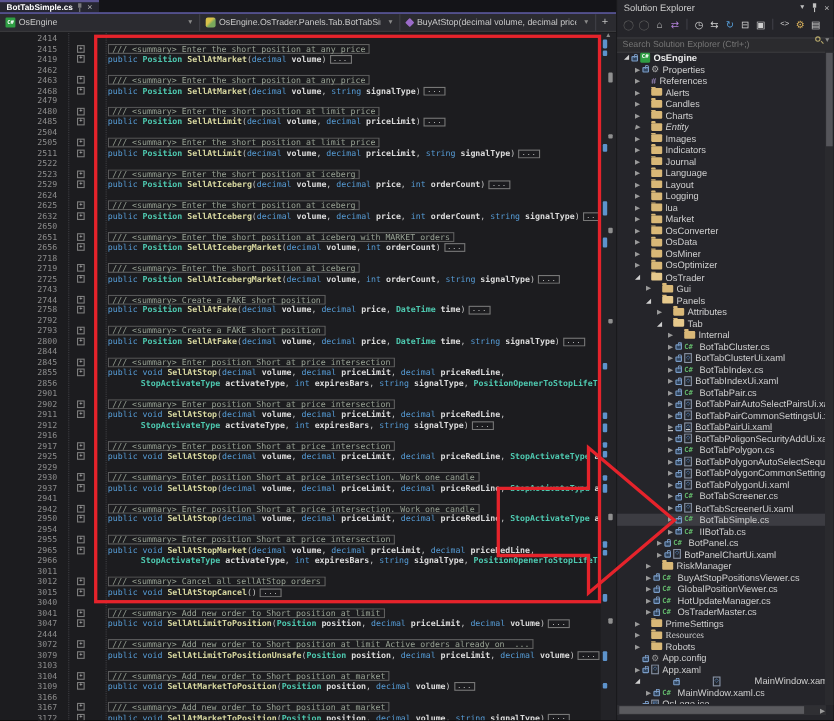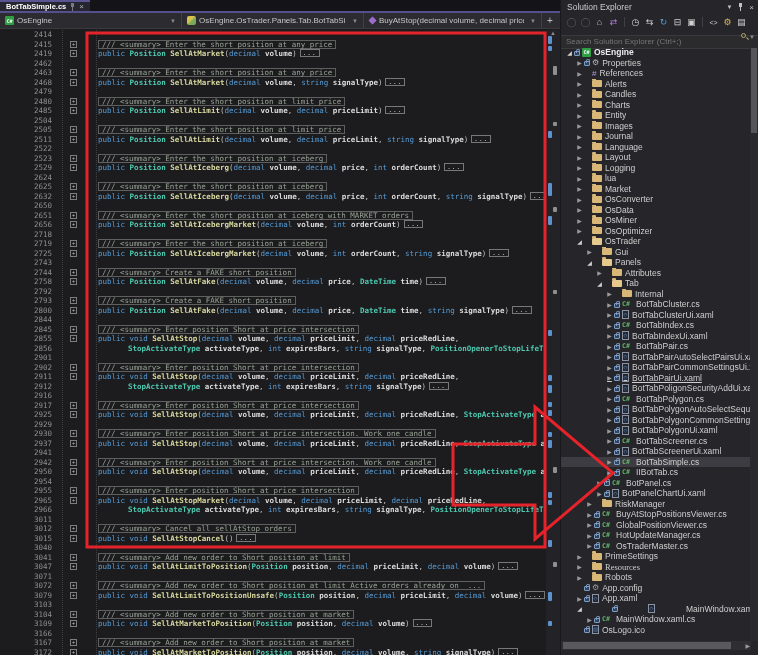--- a/index.html
+++ b/index.html
@@ -182,21 +182,21 @@
         <div class="crow"><span class="ln">2954</span><span class="mgn"></span><span class="ctxt"></span></div>
         <div class="crow"><span class="ln">2955</span><span class="mgn"><span class="fold">+</span></span><span class="ctxt"><span class="docbox">/// &lt;summary&gt; Enter position Short at price intersection</span></span></div>
         <div class="crow"><span class="ln">2965</span><span class="mgn"><span class="fold">+</span></span><span class="ctxt"><span class="tok-k">public</span><span class="tok-o"> </span><span class="tok-k">void</span><span class="tok-o"> </span><span class="tok-m">SellAtStopMarket</span><span class="tok-o">(</span><span class="tok-k">decimal</span><span class="tok-o"> </span><span class="tok-p">volume</span><span class="tok-o">, </span><span class="tok-k">decimal</span><span class="tok-o"> </span><span class="tok-p">priceLimit</span><span class="tok-o">, </span><span class="tok-k">decimal</span><span class="tok-o"> </span><span class="tok-p">priceRedLine</span><span class="tok-o">,</span></span></div>
         <div class="crow cont"><span class="ln">2966</span><span class="mgn"></span><span class="ctxt"><span class="tok-t">StopActivateType</span><span class="tok-o"> </span><span class="tok-p">activateType</span><span class="tok-o">, </span><span class="tok-k">int</span><span class="tok-o"> </span><span class="tok-p">expiresBars</span><span class="tok-o">, </span><span class="tok-k">string</span><span class="tok-o"> </span><span class="tok-p">signalType</span><span class="tok-o">, </span><span class="tok-t">PositionOpenerToStopLifeTimeType</span></span></div>
         <div class="crow"><span class="ln">3011</span><span class="mgn"></span><span class="ctxt"></span></div>
         <div class="crow"><span class="ln">3012</span><span class="mgn"><span class="fold">+</span></span><span class="ctxt"><span class="docbox">/// &lt;summary&gt; Cancel all sellAtStop orders</span></span></div>
         <div class="crow"><span class="ln">3015</span><span class="mgn"><span class="fold">+</span></span><span class="ctxt"><span class="tok-k">public</span><span class="tok-o"> </span><span class="tok-k">void</span><span class="tok-o"> </span><span class="tok-m">SellAtStopCancel</span><span class="tok-o">()</span><span class="dots">...</span></span></div>
         <div class="crow"><span class="ln">3040</span><span class="mgn"></span><span class="ctxt"></span></div>
         <div class="crow"><span class="ln">3041</span><span class="mgn"><span class="fold">+</span></span><span class="ctxt"><span class="docbox">/// &lt;summary&gt; Add new order to Short position at limit</span></span></div>
         <div class="crow"><span class="ln">3047</span><span class="mgn"><span class="fold">+</span></span><span class="ctxt"><span class="tok-k">public</span><span class="tok-o"> </span><span class="tok-k">void</span><span class="tok-o"> </span><span class="tok-m">SellAtLimitToPosition</span><span class="tok-o">(</span><span class="tok-t">Position</span><span class="tok-o"> </span><span class="tok-p">position</span><span class="tok-o">, </span><span class="tok-k">decimal</span><span class="tok-o"> </span><span class="tok-p">priceLimit</span><span class="tok-o">, </span><span class="tok-k">decimal</span><span class="tok-o"> </span><span class="tok-p">volume</span><span class="tok-o">)</span><span class="dots">...</span></span></div>
-        <div class="crow"><span class="ln">3071</span><span class="mgn"></span><span class="ctxt"></span></div>
+        <div class="crow"><span class="ln">2444</span><span class="mgn"></span><span class="ctxt"></span></div>
         <div class="crow"><span class="ln">3072</span><span class="mgn"><span class="fold">+</span></span><span class="ctxt"><span class="docbox">/// &lt;summary&gt; Add new order to Short position at limit Active orders already on  ...</span></span></div>
         <div class="crow"><span class="ln">3079</span><span class="mgn"><span class="fold">+</span></span><span class="ctxt"><span class="tok-k">public</span><span class="tok-o"> </span><span class="tok-k">void</span><span class="tok-o"> </span><span class="tok-m">SellAtLimitToPositionUnsafe</span><span class="tok-o">(</span><span class="tok-t">Position</span><span class="tok-o"> </span><span class="tok-p">position</span><span class="tok-o">, </span><span class="tok-k">decimal</span><span class="tok-o"> </span><span class="tok-p">priceLimit</span><span class="tok-o">, </span><span class="tok-k">decimal</span><span class="tok-o"> </span><span class="tok-p">volume</span><span class="tok-o">)</span><span class="dots">...</span></span></div>
         <div class="crow"><span class="ln">3103</span><span class="mgn"></span><span class="ctxt"></span></div>
         <div class="crow"><span class="ln">3104</span><span class="mgn"><span class="fold">+</span></span><span class="ctxt"><span class="docbox">/// &lt;summary&gt; Add new order to Short position at market</span></span></div>
         <div class="crow"><span class="ln">3109</span><span class="mgn"><span class="fold">+</span></span><span class="ctxt"><span class="tok-k">public</span><span class="tok-o"> </span><span class="tok-k">void</span><span class="tok-o"> </span><span class="tok-m">SellAtMarketToPosition</span><span class="tok-o">(</span><span class="tok-t">Position</span><span class="tok-o"> </span><span class="tok-p">position</span><span class="tok-o">, </span><span class="tok-k">decimal</span><span class="tok-o"> </span><span class="tok-p">volume</span><span class="tok-o">)</span><span class="dots">...</span></span></div>
         <div class="crow"><span class="ln">3166</span><span class="mgn"></span><span class="ctxt"></span></div>
         <div class="crow"><span class="ln">3167</span><span class="mgn"><span class="fold">+</span></span><span class="ctxt"><span class="docbox">/// &lt;summary&gt; Add new order to Short position at market</span></span></div>
         <div class="crow"><span class="ln">3172</span><span class="mgn"><span class="fold">+</span></span><span class="ctxt"><span class="tok-k">public</span><span class="tok-o"> </span><span class="tok-k">void</span><span class="tok-o"> </span><span class="tok-m">SellAtMarketToPosition</span><span class="tok-o">(</span><span class="tok-t">Position</span><span class="tok-o"> </span><span class="tok-p">position</span><span class="tok-o">, </span><span class="tok-k">decimal</span><span class="tok-o"> </span><span class="tok-p">volume</span><span class="tok-o">, </span><span class="tok-k">string</span><span class="tok-o"> </span><span class="tok-p">signalType</span><span class="tok-o">)</span><span class="dots">...</span></span></div>
       </div>
 
@@ -288,31 +288,37 @@
           <span class="tspace"></span>
           <span class="ti ti-folder"></span>
           <span class="tl">Candles</span>
         </div>
         <div class="trow" style="padding-left: 14px;">
           <span class="exp">▶</span>
           <span class="tspace"></span>
           <span class="ti ti-folder"></span>
           <span class="tl">Charts</span>
         </div>
-        <div class="trow" style="padding-left: 14px;">
+        <div class="trow" style="padding-left: 14px; font-style: italic;">
           <span class="exp">▶</span>
           <span class="tspace"></span>
           <span class="ti ti-folder"></span>
           <span class="tl">Entity</span>
         </div>
         <div class="trow" style="padding-left: 14px;">
           <span class="exp">▶</span>
           <span class="tspace"></span>
           <span class="ti ti-folder"></span>
           <span class="tl">Images</span>
+        </div>
+        <div class="trow" style="padding-left: 14px;">
+          <span class="exp">▶</span>
+          <span class="tspace"></span>
+          <span class="ti ti-folder"></span>
+          <span class="tl">Indicators</span>
         </div>
         <div class="trow" style="padding-left: 14px;">
           <span class="exp">▶</span>
           <span class="tspace"></span>
           <span class="ti ti-folder"></span>
           <span class="tl">Journal</span>
         </div>
         <div class="trow" style="padding-left: 14px;">
           <span class="exp">▶</span>
           <span class="tspace"></span>

